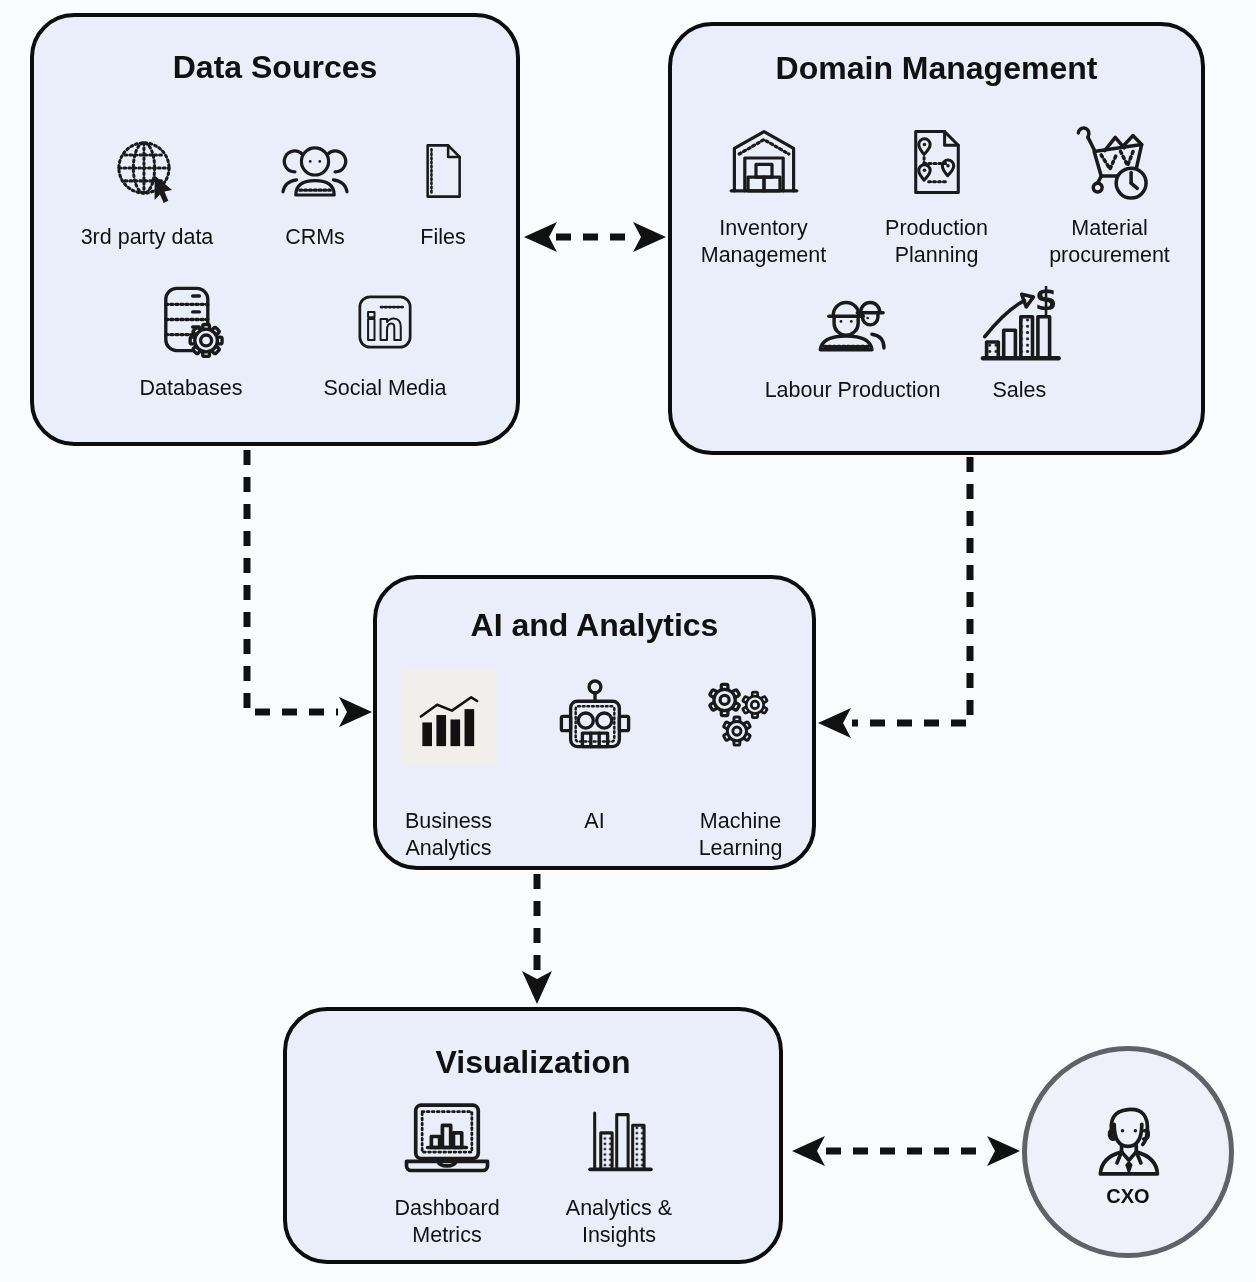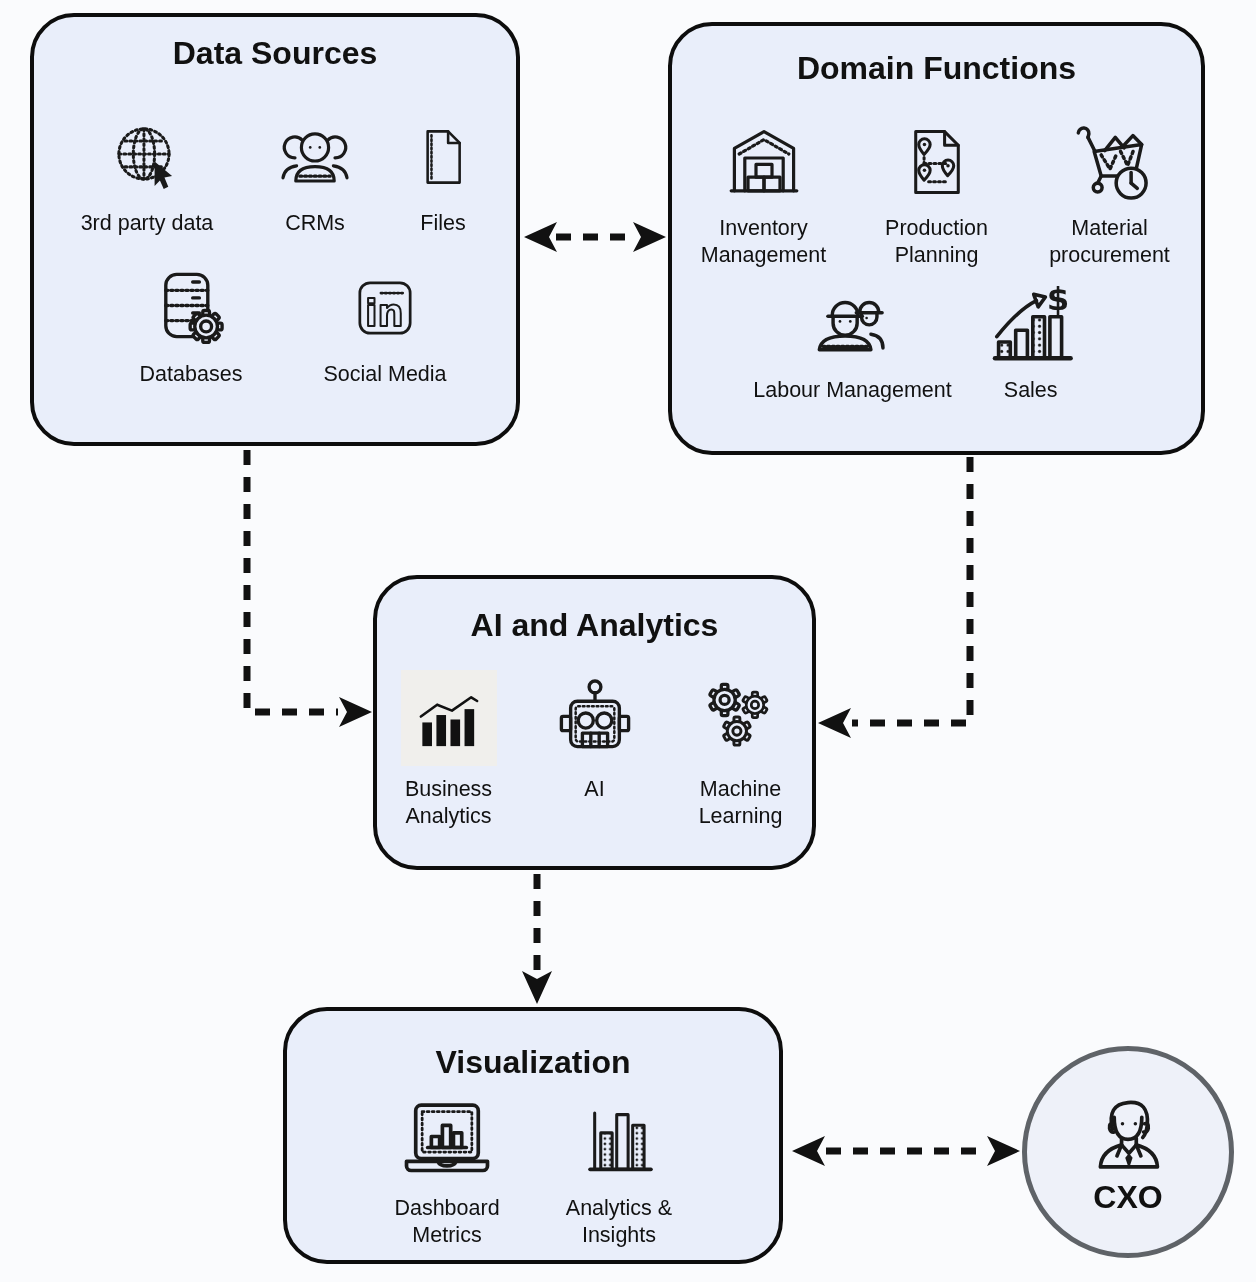--- a/index.html
+++ b/index.html
@@ -4,21 +4,21 @@
 <style>
   :root{
     --page_bg:#fafbfd; --box_fill:#e9eefa; --box_border:#0d0d0d; --arrow:#111111;
     --icon_stroke:#1a1a1a; --cxo_border:#5f6368; --cxo_fill:#eef1f9; --tile_bg:#f0efec;
   }
   *{margin:0;padding:0;box-sizing:border-box;}
   body{font-family:"Liberation Sans",sans-serif;background:var(--page_bg);}
   .canvas{position:relative;width:1256px;height:1282px;background:var(--page_bg);overflow:hidden;}
   .box{position:absolute;background:var(--box_fill);border:4px solid var(--box_border);border-radius:44px;}
   .box h2{text-align:center;font-size:32px;font-weight:bold;color:#111;}
-  #box-ds{left:30px;top:13px;width:490px;height:433px;padding-top:18px;}
+  #box-ds{left:30px;top:13px;width:490px;height:433px;padding-top:32px;}
   #box-df{left:668px;top:22px;width:537px;height:433px;padding-top:24px;}
   #box-ai{left:373px;top:575px;width:443px;height:295px;padding-top:28px;}
   #box-viz{left:283px;top:1007px;width:500px;height:257px;padding-top:33px;}
   .row{display:flex;justify-content:center;align-items:flex-start;}
   .item{display:flex;flex-direction:column;align-items:center;}
   .icon{display:flex;align-items:center;justify-content:flex-start;height:90px;}
   .label{font-size:21.5px;color:#111;text-align:center;line-height:1.26;margin-top:8px;white-space:nowrap;}
   .label.wrap{white-space:normal;max-width:150px;}
   svg.ic{display:block;fill:none;stroke:var(--icon_stroke);stroke-width:4;stroke-linecap:round;stroke-linejoin:round;}
   
@@ -28,31 +28,31 @@
   #box-ds .row1 .item:nth-child(3){width:110px;}
   #box-ds .row2{margin-top:26px;gap:34px;padding-left:26px;}
   #box-ds .row2 .item{width:160px;}
   
   #box-df .row1{margin-top:30px;gap:6px;}
   #box-df .row1 .item{width:162px;}
   #box-df .row1 .item:nth-child(2){width:172px;}
   #box-df .row2{margin-top:10px;gap:34px;padding-right:44px;}
   
   #box-ai .row1{margin-top:24px;gap:14px;}
-  #box-ai .row1 .item{width:132px;}
+  #box-ai .row1 .item{width:132px;gap:32px;}
   .tile{width:96px;height:96px;background:var(--tile_bg);display:flex;align-items:center;justify-content:center;}
   #box-ai .icon{height:100px;}
   
   #box-viz .row1{margin-top:16px;}
   #box-viz .row1 .item{width:172px;}
   
   .cxo{position:absolute;left:1022px;top:1046px;width:212px;height:212px;border-radius:50%;
        border:5px solid var(--cxo_border);background:var(--cxo_fill);
        display:flex;flex-direction:column;align-items:center;justify-content:center;}
-  .cxo .label{font-weight:bold;font-size:32px;margin-top:0;}
+  .cxo .label{font-weight:bold;font-size:20px;margin-top:0;}
   .arrows{position:absolute;left:0;top:0;pointer-events:none;}
 </style>
 </head>
 <body>
 
 <svg width="0" height="0" style="position:absolute" aria-hidden="true">
   <defs>
     <pattern id="dotpat" width="7" height="7" patternUnits="userSpaceOnUse">
       <circle cx="3.5" cy="3.5" r="1.7" fill="#1a1a1a"></circle>
     </pattern>
@@ -141,21 +141,21 @@
             <line x1="44" y1="28" x2="76" y2="28" stroke-dasharray="2.5 3.5"></line>
             <text x="49" y="77" text-anchor="middle" font-family="'DejaVu Sans',sans-serif" font-weight="bold" font-size="54" fill="none" stroke="var(--icon_stroke)" stroke-width="3">in</text>
           </svg>
         </span>
         <span class="label">Social Media</span>
       </div>
     </div>
   </section>
 
   <section class="box" id="box-df">
-    <h2>Domain Functions</h2>
+    <h2>Domain Management</h2>
     <div class="row row1">
       <div class="item">
         <span class="icon">
           <svg class="ic" width="80" height="80" viewBox="0 0 100 100">
             <path d="M13,86 V33 L50,12 L87,33 V86"></path>
             <line x1="9" y1="86" x2="91" y2="86"></line>
             <polyline points="19,40 50,22 81,40" stroke-dasharray="2.5 4"></polyline>
             <path d="M26,86 V45 H74 V86"></path>
             <rect x="40" y="53" width="20" height="16"></rect>
             <rect x="30" y="69" width="20" height="17"></rect>
@@ -213,21 +213,21 @@
             <path d="M86,78 q0,-14 -14,-16"></path>
             <path d="M27,40 a15,15 0 0,1 30,0"></path>
             <line x1="22" y1="41" x2="62" y2="41"></line>
             <path d="M28,41 v8 a14,14 0 0,0 28,0 v-8"></path>
             <circle cx="36" cy="47" r="1.6" fill="#1a1a1a" stroke="none"></circle>
             <circle cx="48" cy="47" r="1.6" fill="#1a1a1a" stroke="none"></circle>
             <path d="M12,80 q2,-16 30,-16 q28,0 30,16 z"></path>
             <line x1="16" y1="76" x2="68" y2="76" stroke-dasharray="2.5 3"></line>
           </svg>
         </span>
-        <span class="label">Labour Management</span>
+        <span class="label">Labour Production</span>
       </div>
       <div class="item">
         <span class="icon">
           <svg class="ic" width="90" height="90" viewBox="0 0 100 100">
             <line x1="10" y1="88" x2="94" y2="88" stroke-width="5"></line>
             <rect x="14" y="70" width="13" height="18" fill="url(#dotpat)"></rect>
             <rect x="33" y="57" width="13" height="31"></rect>
             <rect x="52" y="42" width="13" height="46" fill="url(#dotpat)"></rect>
             <rect x="71" y="42" width="13" height="46"></rect>
             <path d="M12,64 Q36,34 56,24"></path>

